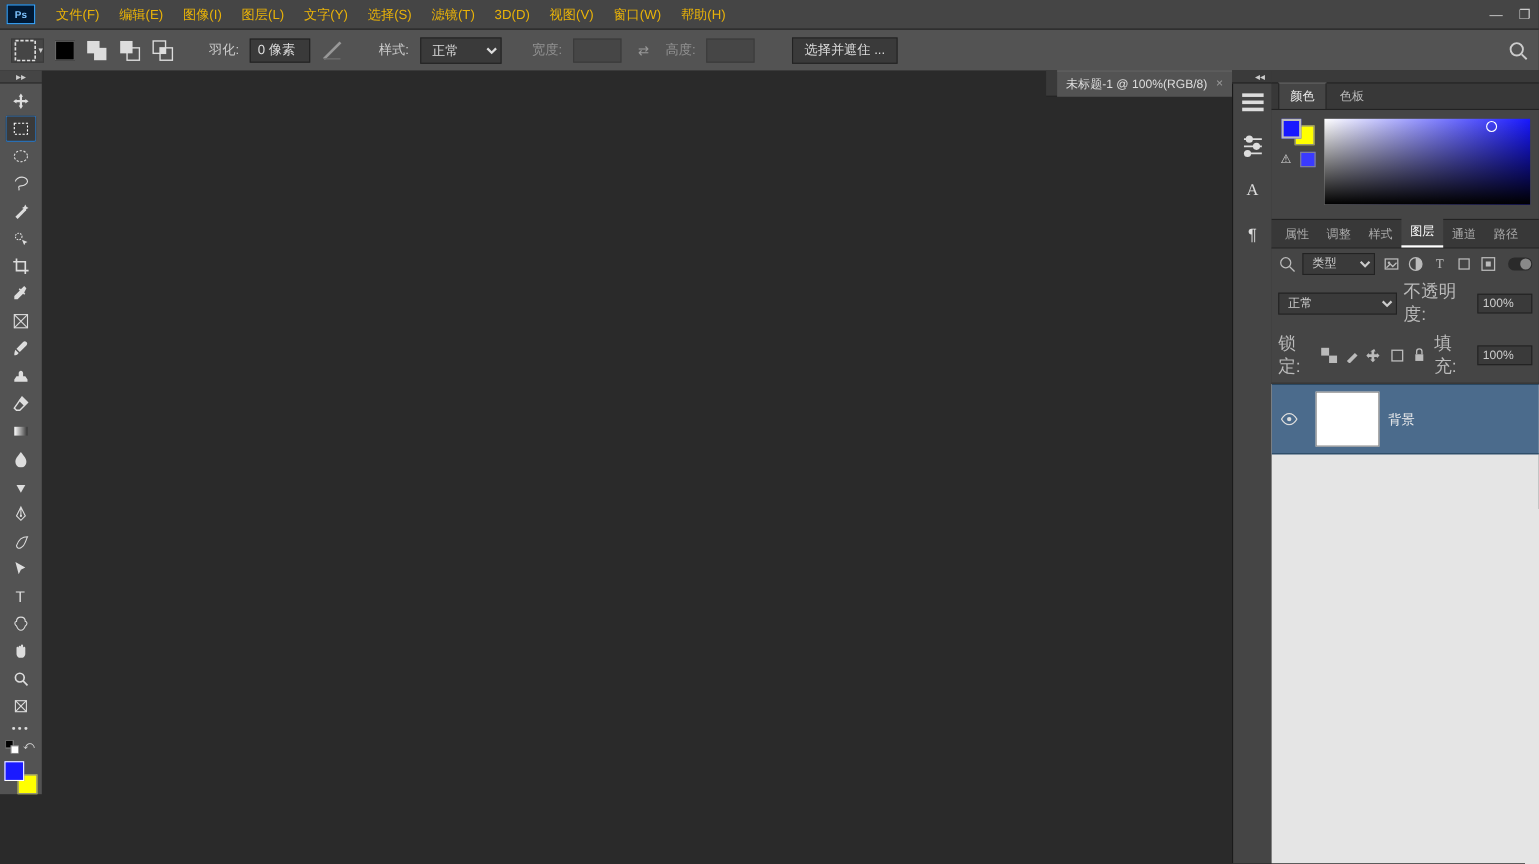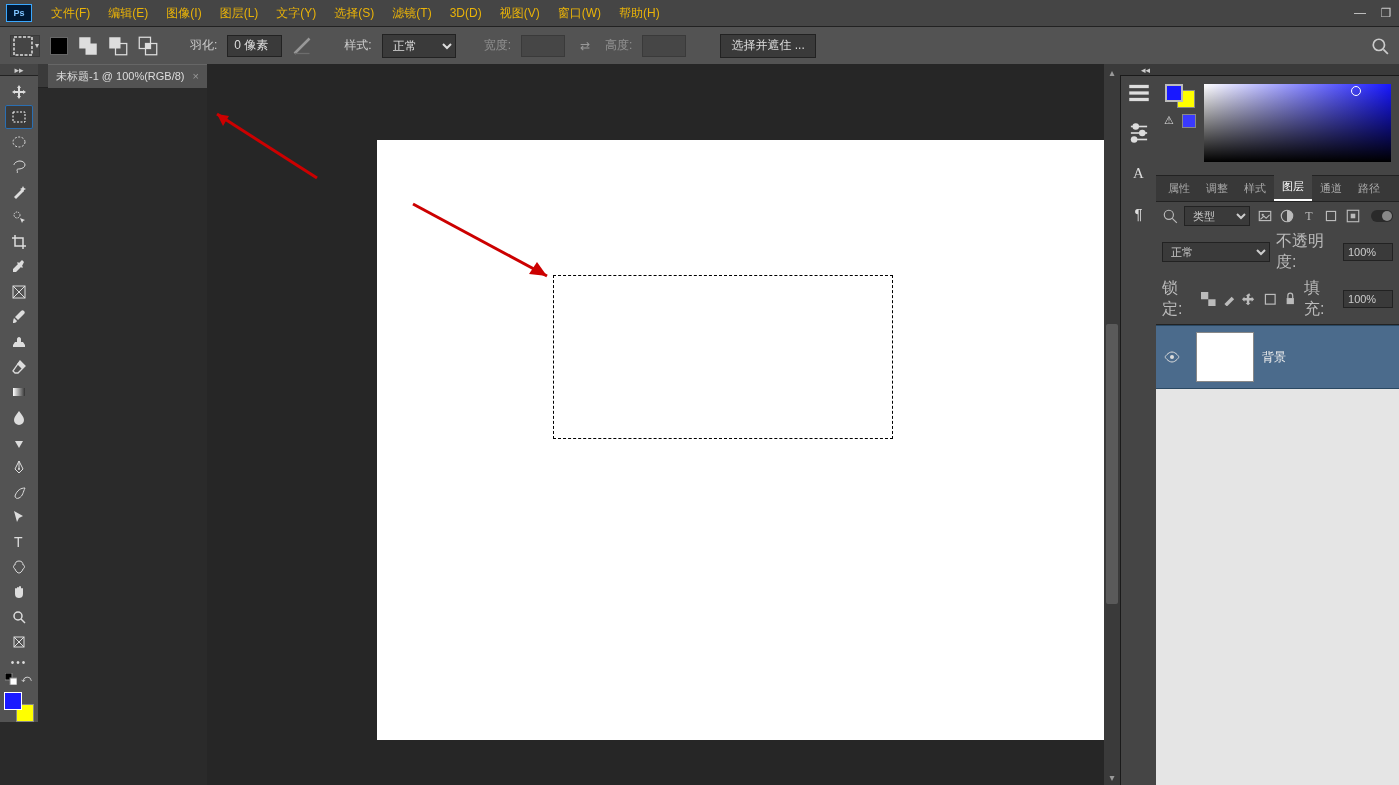--- a/index.html
+++ b/index.html
@@ -33,21 +33,21 @@
 .toolbar { width: 38px; background: #535353; display: flex; flex-direction: column; align-items: center; padding-top: 4px; gap: 1px; }
 .tool { width: 28px; height: 24px; display: flex; align-items: center; justify-content: center; color: #dcdcdc; cursor: pointer; border-radius: 2px; position:relative; }
 .tool.active { background: #3a3a3a; box-shadow: inset 0 0 0 1px #2a6fb3; }
 .tool svg { width: 16px; height: 16px; }
 .dots-row { color:#ddd; letter-spacing:2px; font-size:10px; padding:2px 0;}
 .fgbg { position: relative; width: 30px; height: 30px; margin-top: 4px;}
 .fg { position:absolute; top:0; left:0; width:18px; height:18px; background:#1a1aff; border:1px solid #fff;}
 .bg { position:absolute; bottom:0; right:0; width:18px; height:18px; background:#ffff00; border:1px solid #888;}
 
 
-.doc-area { flex: 1; display: flex; flex-direction: row; }
+.doc-area { flex: 1; display: flex; flex-direction: column; align-items: flex-end; }
 .doc-tabs { height: 24px; background: #3a3a3a; display: flex; align-items: center; padding-left: 10px; border-bottom:1px solid #222;}
 .doc-tab { background: #535353; color: #ddd; padding: 4px 8px; font-size: 11px; display:flex; align-items:center; gap:8px; border-top:1px solid #666;}
 .doc-tab .close { color:#999; cursor:pointer;}
 
 
 .viewport { flex: 1; background: #262626; position: relative; overflow: hidden; }
 .canvas { position: absolute; background: #fff; }
 .selection { position: absolute; border: 1.5px dashed #000; background: transparent; }
 .arrow { position:absolute; }
 .arrow-line { stroke:#cc0000; stroke-width:3; fill:none;}
@@ -373,20 +373,24 @@
               <circle cx="5" cy="12" r="2" fill="#ddd"></circle>
             </svg>
           </div>
         <div class="dbtn" style="font-size:15px;font-family:serif;">A</div>
         <div class="dbtn" style="font-size:15px;">¶</div>
       </div>
     </div>
     <div class="panels">
       <div class="panel-collapse" style="justify-content:flex-end;"></div>
 
+      <div class="panel-tabs">
+        <div class="ptab active">颜色</div>
+        <div class="ptab">色板</div>
+      </div>
       <div class="color-panel">
         <div class="color-swatches">
           <div class="sw-pair">
             <div class="sw-bg"></div>
             <div class="sw-fg"></div>
           </div>
           <div class="warn-row">
             <div class="wi">⚠</div>
             <div class="sw-mini"></div>
           </div>

